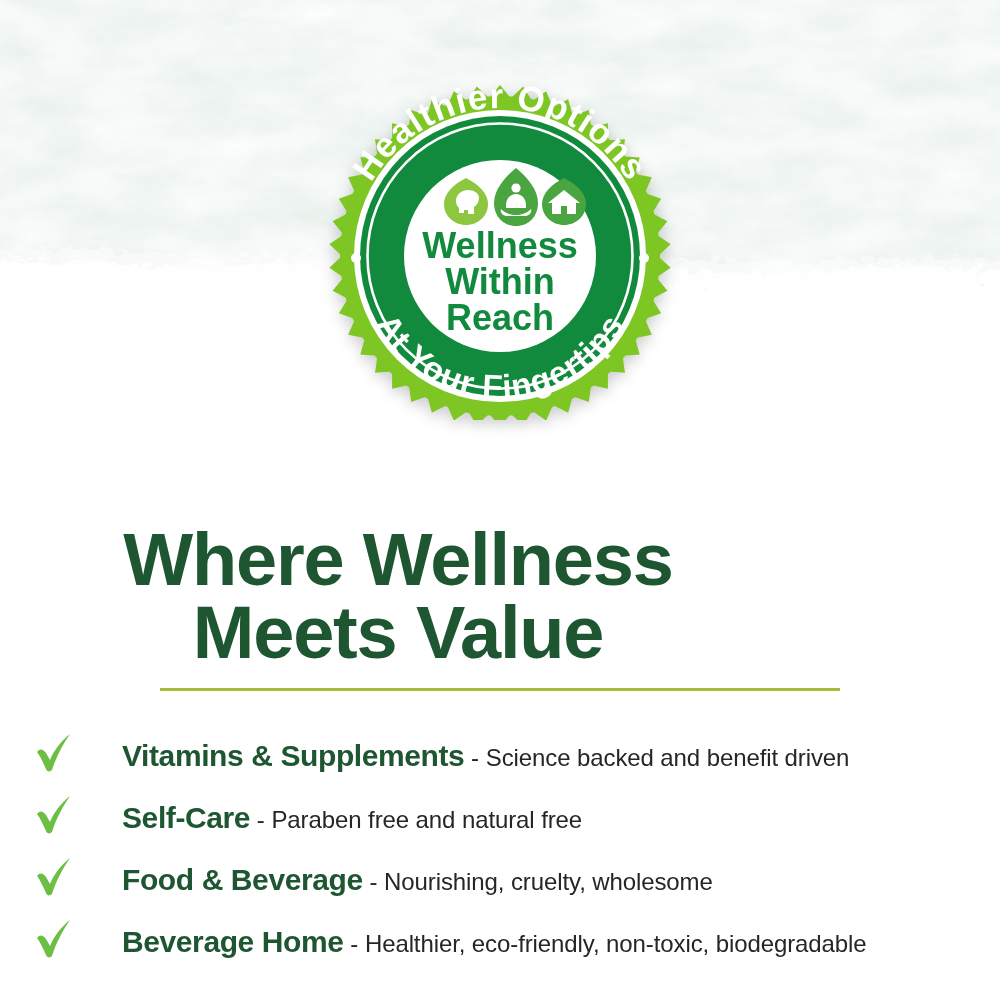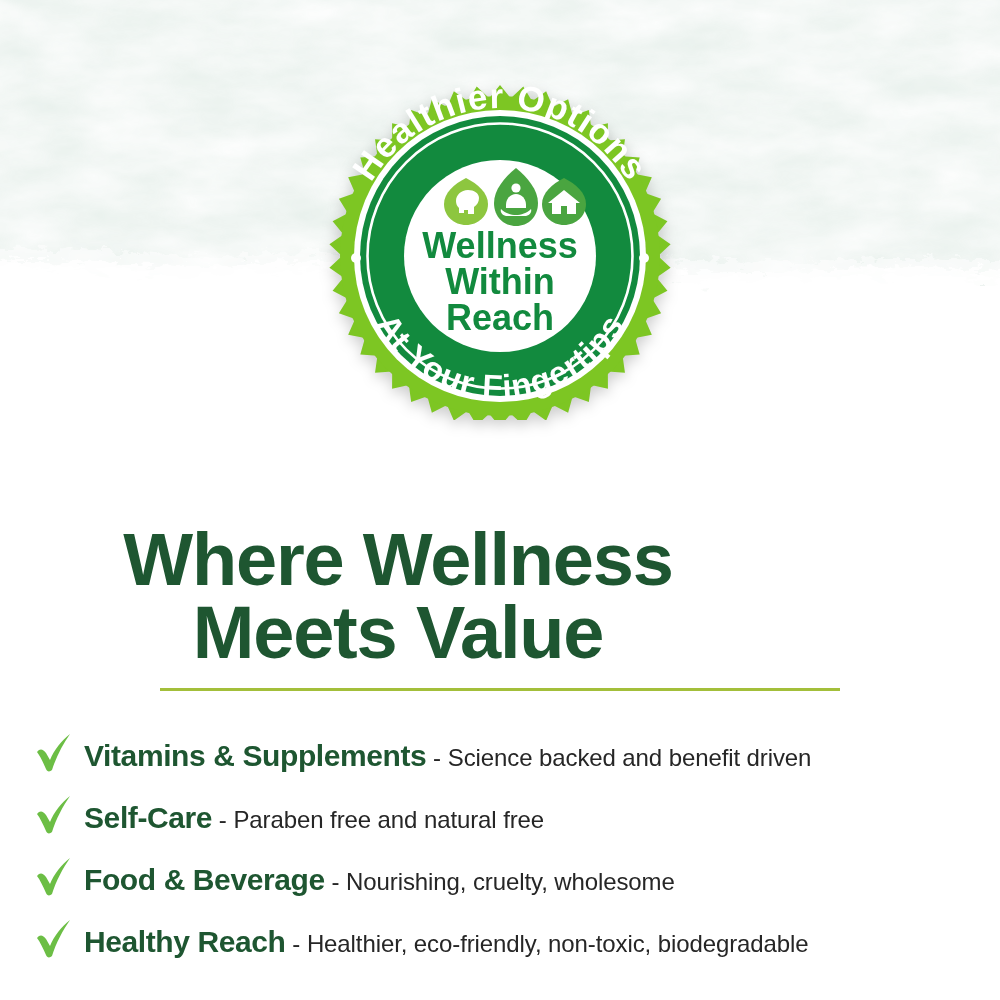--- a/index.html
+++ b/index.html
@@ -58,21 +58,21 @@
     display:flex;align-items:baseline;
     padding:0 0 0 34px;
     height:62px;
   }
   .tick{
     flex:0 0 auto;width:40px;height:44px;margin-right:10px;
     position:relative;top:8px;
   }
   .tick svg{display:block;}
   .rowtext{
-    flex:1 1 auto;white-space:nowrap;
+    flex:1 1 auto;white-space:nowrap;margin-left:38px;
   }
   .cat{
     color:#1e5631;font-weight:bold;font-size:30px;letter-spacing:-.4px;
   }
   .desc{
     color:#262626;font-size:24px;font-weight:normal;letter-spacing:-.1px;
   }
   .dash{color:#262626;font-size:24px;}
 </style>
 </head>
@@ -235,18 +235,18 @@
     </div>
 
     <div class="row">
       <span class="tick">
         <svg width="40" height="44" viewBox="0 0 40 44">
           <path d="M3,22 C6,18 9,19 12,23 L16,30 C20,20 28,10 36,4
                    C29,14 22,27 18,40 C16,42 13,42 12,39 C9,32 6,26 3,22 Z" fill="#6cbe45"></path>
         </svg>
       </span>
       <span class="rowtext">
-        <span class="cat">Healthy Reach</span><span class="dash"> - </span><span class="desc">Healthier, eco-friendly, non-toxic, biodegradable</span>
+        <span class="cat">Beverage Home</span><span class="dash"> - </span><span class="desc">Healthier, eco-friendly, non-toxic, biodegradable</span>
       </span>
     </div>
   </div>
 
 </div>
 
 </body></html>

